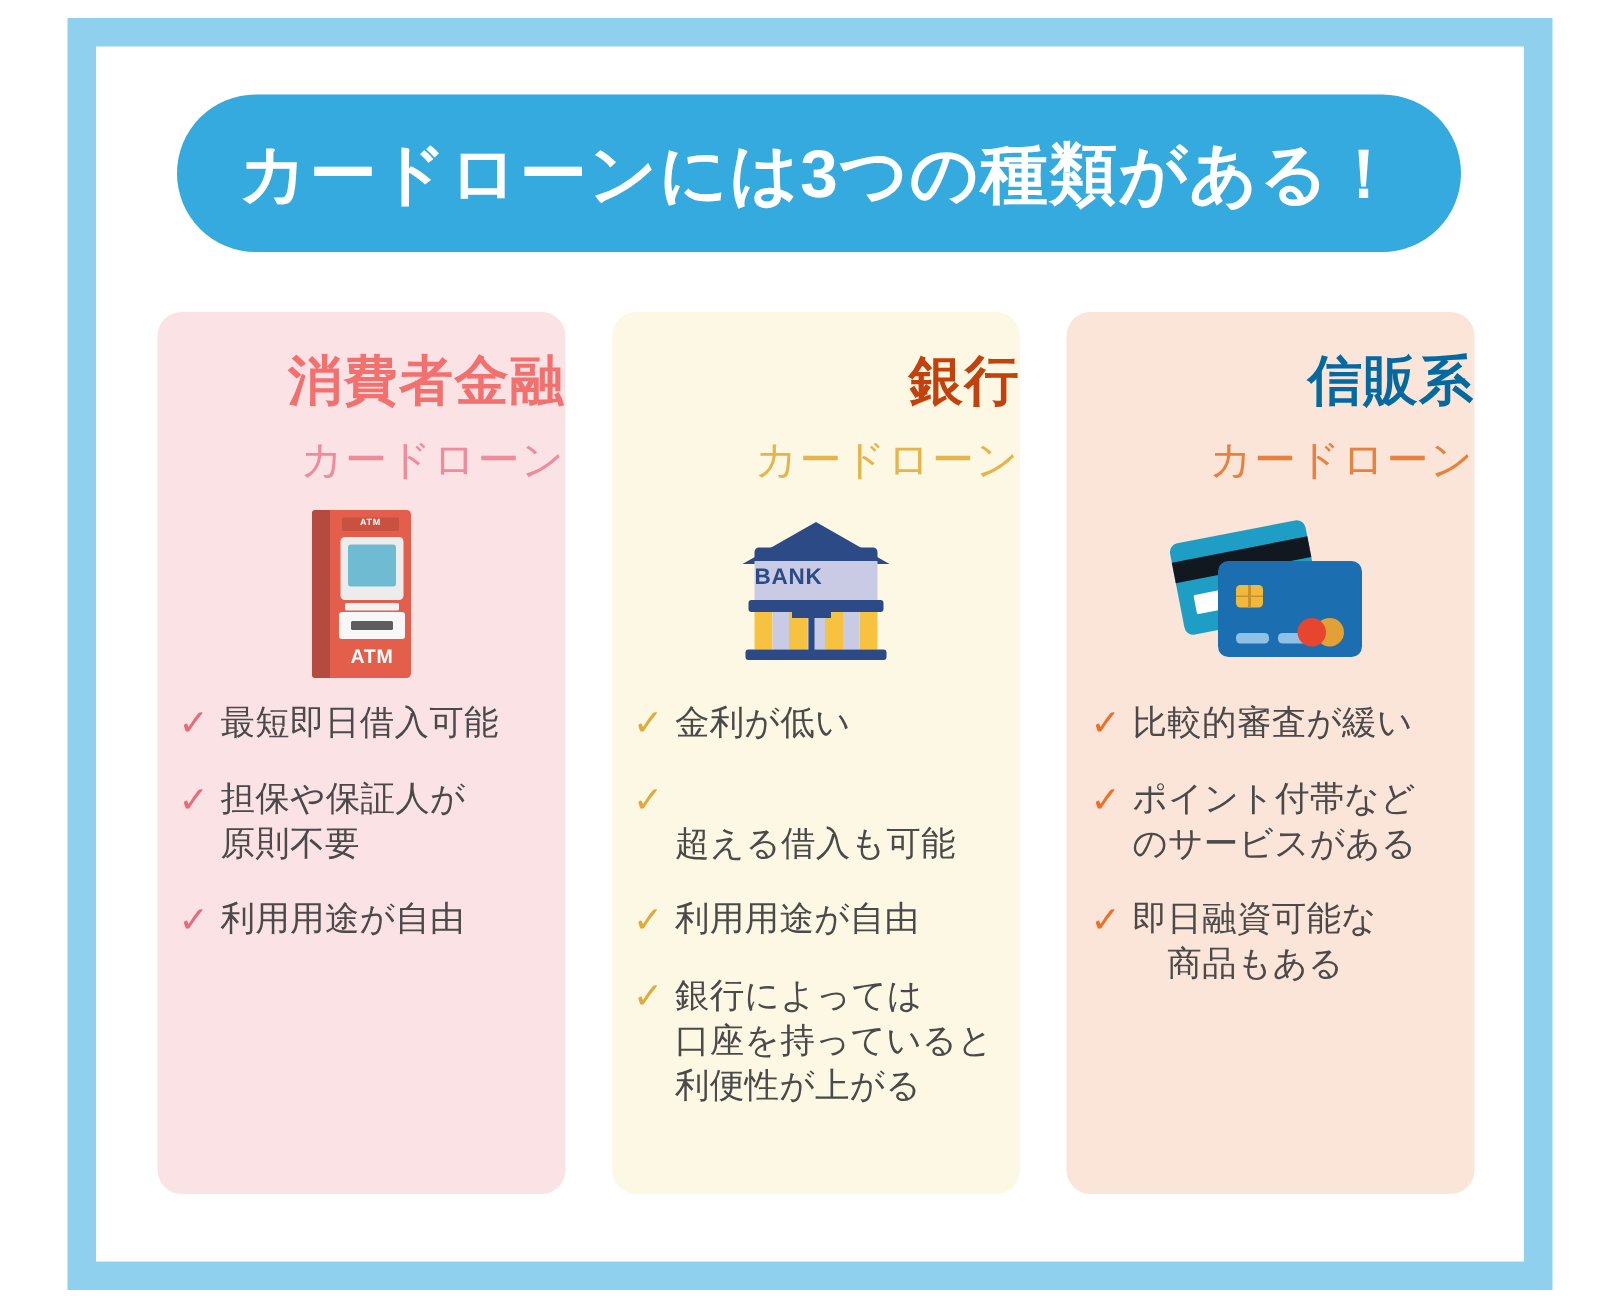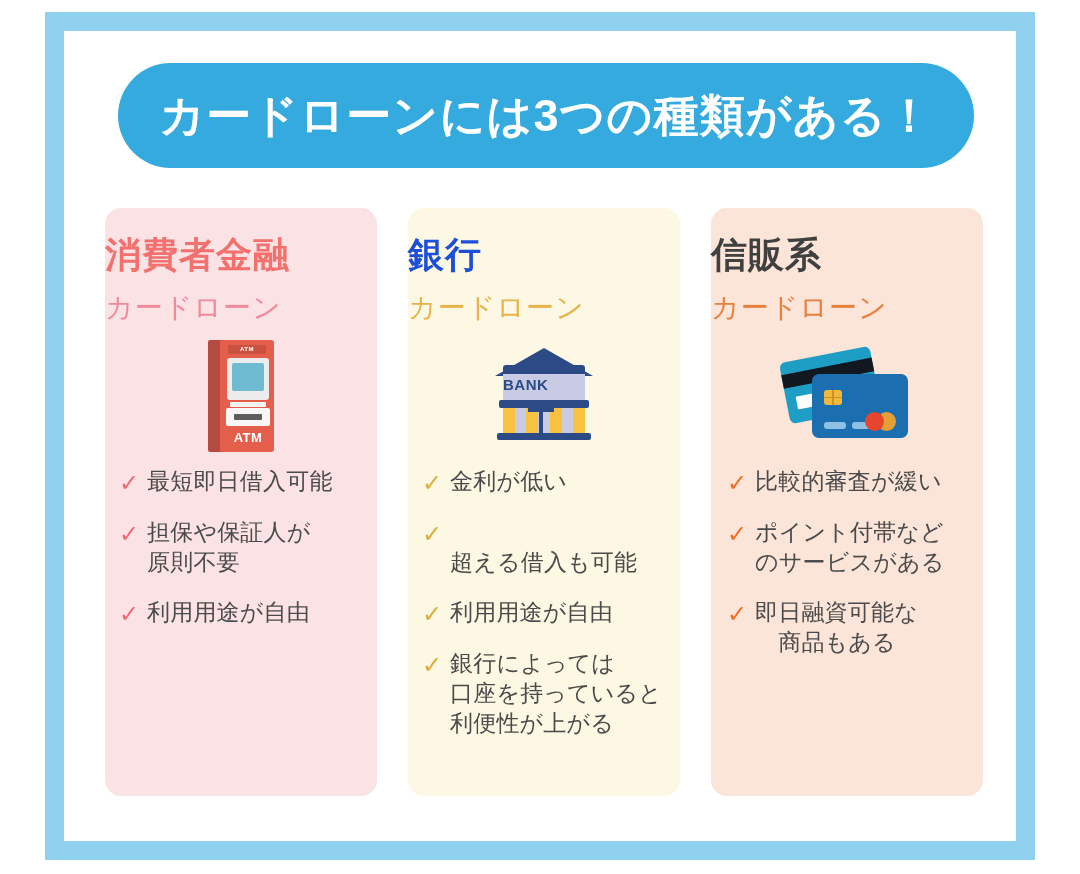--- a/index.html
+++ b/index.html
@@ -70,41 +70,42 @@
     height: 588px;
     border-radius: 16px;
     box-sizing: border-box;
     position: relative;
   }
   .card-1 { background: #fbe2e4; }
   .card-2 { background: #fdf8e3; }
   .card-3 { background: #fbe4d8; }
 
   .card-head {
-    text-align: left;
+    text-align: right;
     padding-top: 26px;
+    font-family: Liberation Serif, serif;
   }
   .card-title {
     font-size: 36px;
     font-weight: bold;
     line-height: 1.15;
     letter-spacing: 1px;
   }
   .card-sub {
     font-size: 28px;
     font-weight: normal;
     line-height: 1.2;
     margin-top: 16px;
     letter-spacing: 1px;
   }
   .c1 .card-title { color: #f2706e; }
   .c1 .card-sub   { color: #ef8b9b; }
-  .c2 .card-title { color: #1d4ed8; }
+  .c2 .card-title { color: #c2410c; }
   .c2 .card-sub   { color: #e6b44a; }
-  .c3 .card-title { color: #404040; }
+  .c3 .card-title { color: #0369a1; }
   .c3 .card-sub   { color: #e8803e; }
 
   
   .icon-area {
     height: 130px;
     display: flex;
     align-items: center;
     justify-content: center;
     margin-top: 6px;
   }

